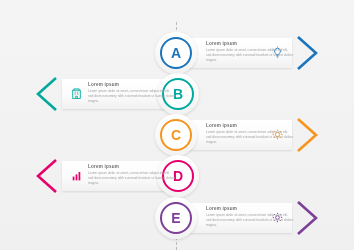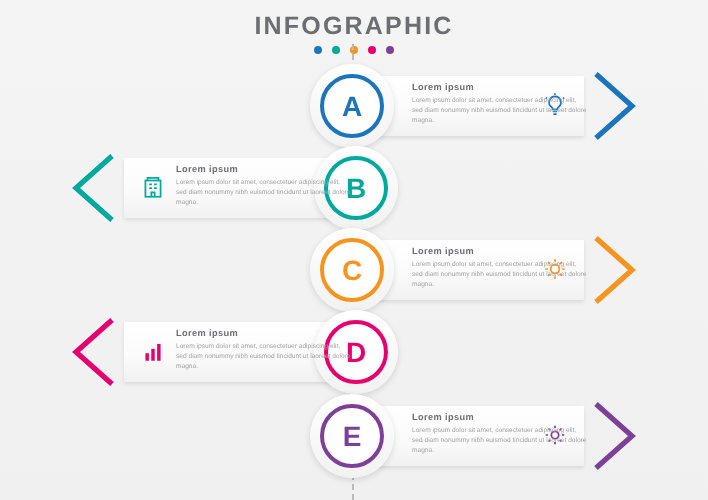--- a/index.html
+++ b/index.html
@@ -110,30 +110,20 @@
   #row-b{top:73px;}
   #row-c{top:114px;}
   #row-d{top:155px;}
   #row-e{top:197px;}
 </style>
 </head>
 <body>
 
 <div id="infographic">
 
-  <div class="title-wrap">
-    <div class="title">INFOGRAPHIC</div>
-    <div class="dots">
-      <span class="dot" style="background: rgb(27, 117, 188);"></span>
-      <span class="dot" style="background: rgb(0, 169, 157);"></span>
-      <span class="dot" style="background: rgb(247, 148, 30);"></span>
-      <span class="dot" style="background: rgb(230, 0, 110);"></span>
-      <span class="dot" style="background: rgb(126, 63, 152);"></span>
-    </div>
-  </div>
 
   <div class="spine"></div>
 
   <div class="row right" id="row-a">
     <div class="bar"></div>
     <div class="chev">
       <svg viewBox="0 0 22 36" preserveAspectRatio="none">
         <polyline points="2,2 20,18 2,34" fill="none" stroke="#1b75bc" stroke-width="2.6" stroke-linejoin="miter"></polyline>
       </svg>
     </div>

